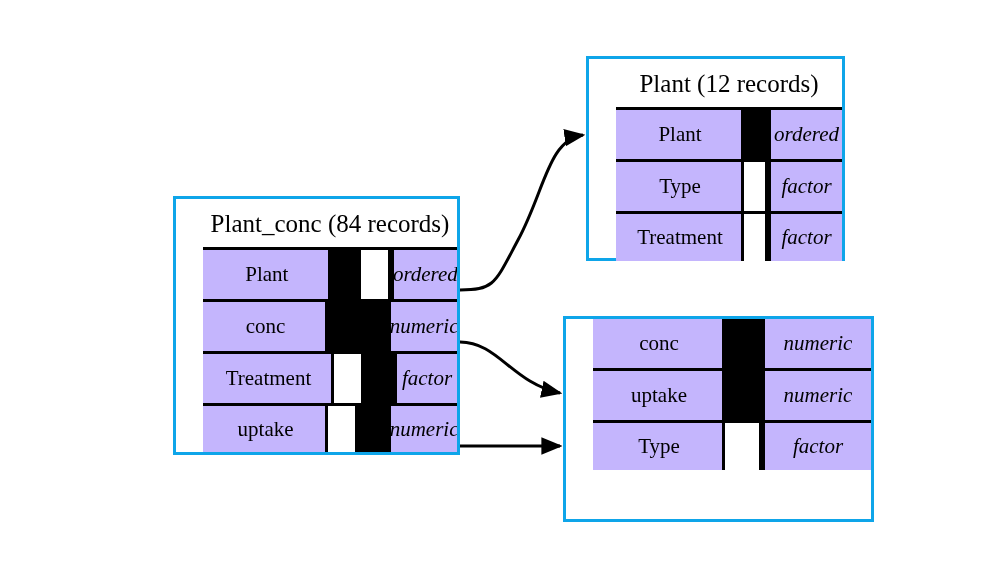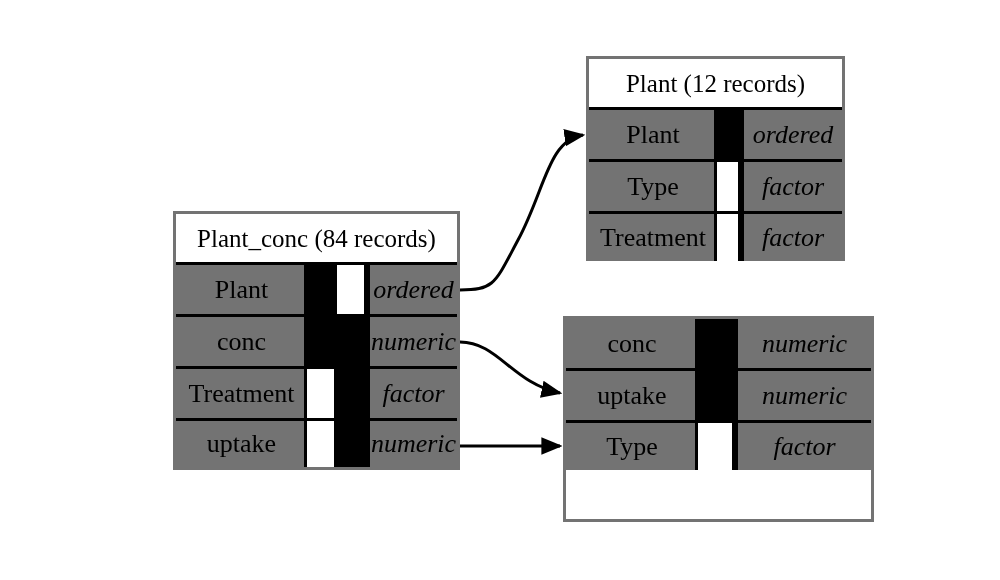--- a/index.html
+++ b/index.html
@@ -19,22 +19,23 @@
     position: absolute;
     top: 0;
     left: 0;
     width: 1000px;
     height: 580px;
     pointer-events: none;
   }
   .er-table {
     position: absolute;
     box-sizing: border-box;
-    border: 3px solid #737373;
-    background: #ffffff;
+    border: 3px solid #0ea5e9;
+    background: #ffffff;
+    padding-left: 27px;
   }
   .table-title {
     box-sizing: border-box;
     width: 100%;
     text-align: center;
     color: #000000;
     font-size: 25px;
     line-height: 1;
     display: flex;
     align-items: center;
@@ -53,23 +54,23 @@
     border-bottom: none;
   }
   .cell-name,
   .cell-type {
     box-sizing: border-box;
     display: flex;
     align-items: center;
     justify-content: center;
     text-align: center;
     color: #000000;
-    font-size: 26px;
+    font-size: 21px;
     line-height: 1;
-    background: #737373;
+    background: #c4b5fd;
     overflow: hidden;
   }
   .key-group {
     box-sizing: border-box;
     display: flex;
     flex: 0 0 auto;
     height: 100%;
   }
   .key-seg {
     box-sizing: border-box;
@@ -103,21 +104,21 @@
       </marker>
     </defs>
 
     <path d="M 460 290 C 495 290, 495 283, 518 240 C 545 190, 548 140, 583 135" fill="none" stroke="#000000" stroke-width="3" marker-end="url(#arrowhead)"></path>
 
     <path d="M 460 342 C 498 342, 512 383, 560 393" fill="none" stroke="#000000" stroke-width="3" marker-end="url(#arrowhead)"></path>
 
     <path d="M 460 446 L 560 446" fill="none" stroke="#000000" stroke-width="3" marker-end="url(#arrowhead)"></path>
   </svg>
 
-  <div class="er-table" id="table-plant_conc" style="left:173px; top:211px; width:287px; height:259px;">
+  <div class="er-table" id="table-plant_conc" style="left:173px; top:196px; width:287px; height:259px;">
     <div class="table-title" style="height:51px;">Plant_conc (84 records)</div>
 
     <div class="field-row" style="height:52px;">
       <div class="cell-name" style="width:131px;">Plant</div>
       <div class="key-group" style="width:63px;">
         <div class="key-seg filled" style="width:33px;"></div>
         <div class="key-seg" style="width:33px;"></div>
       </div>
       <div class="cell-type">ordered</div>
     </div>

